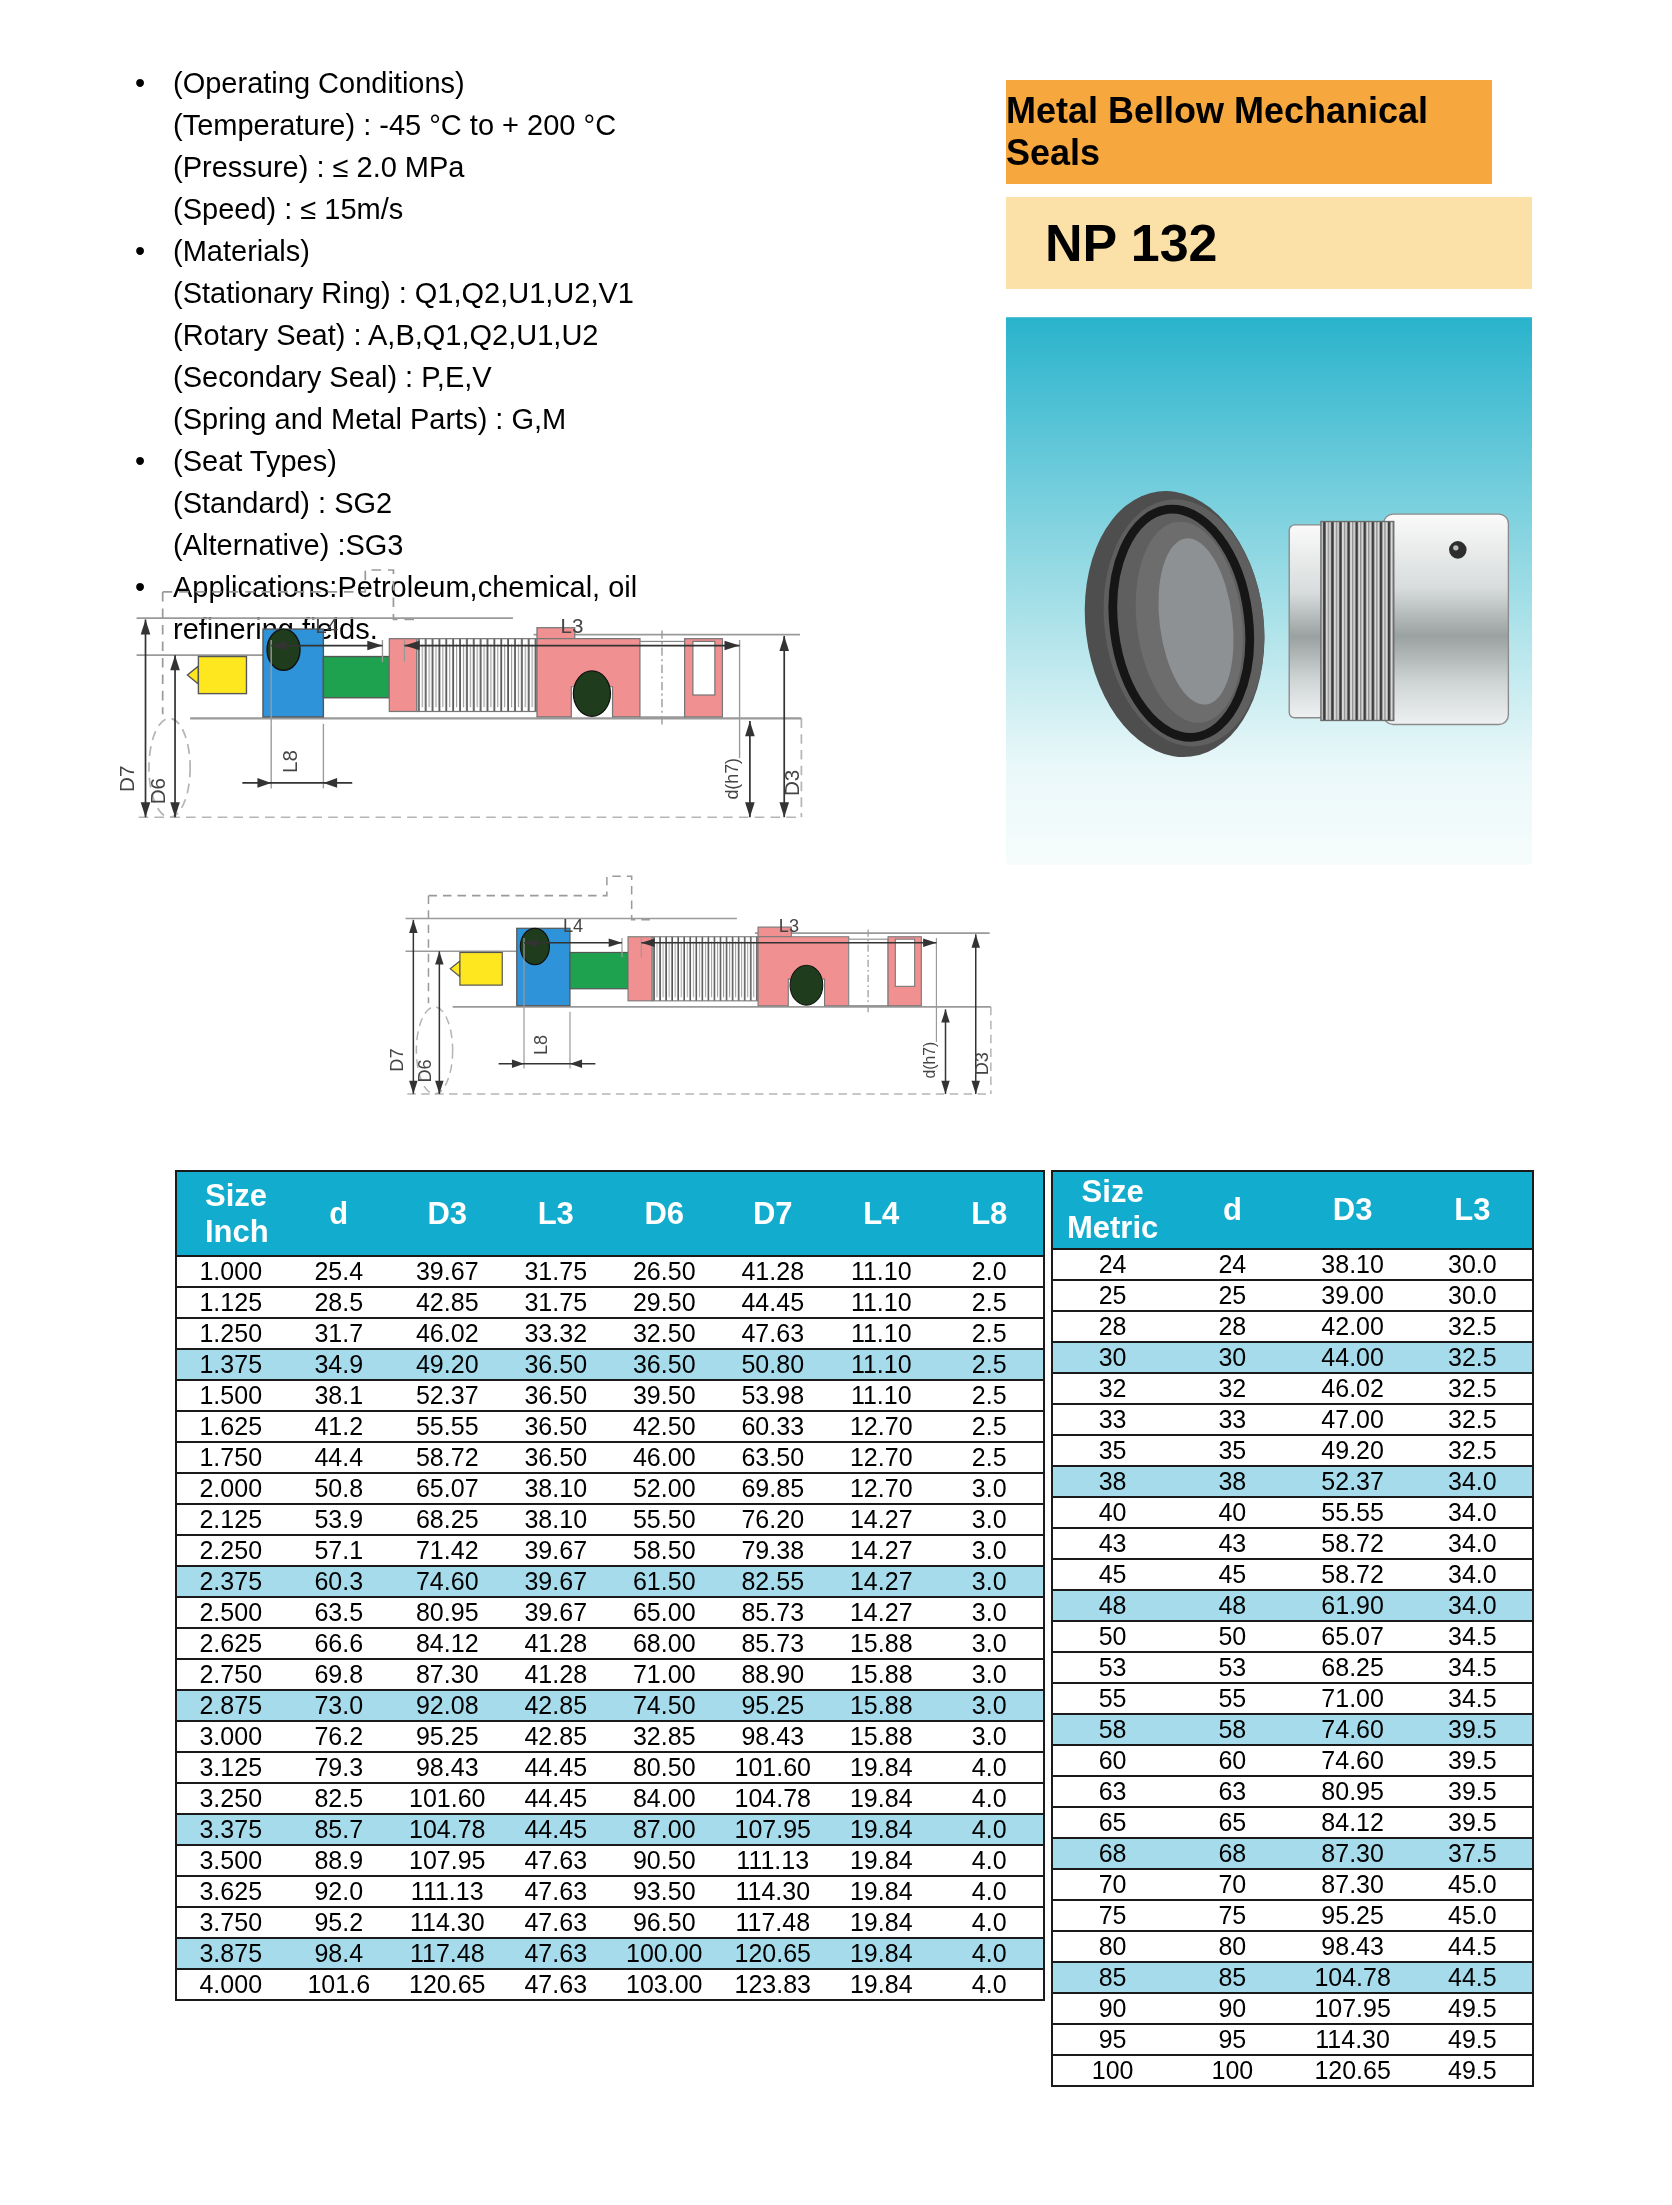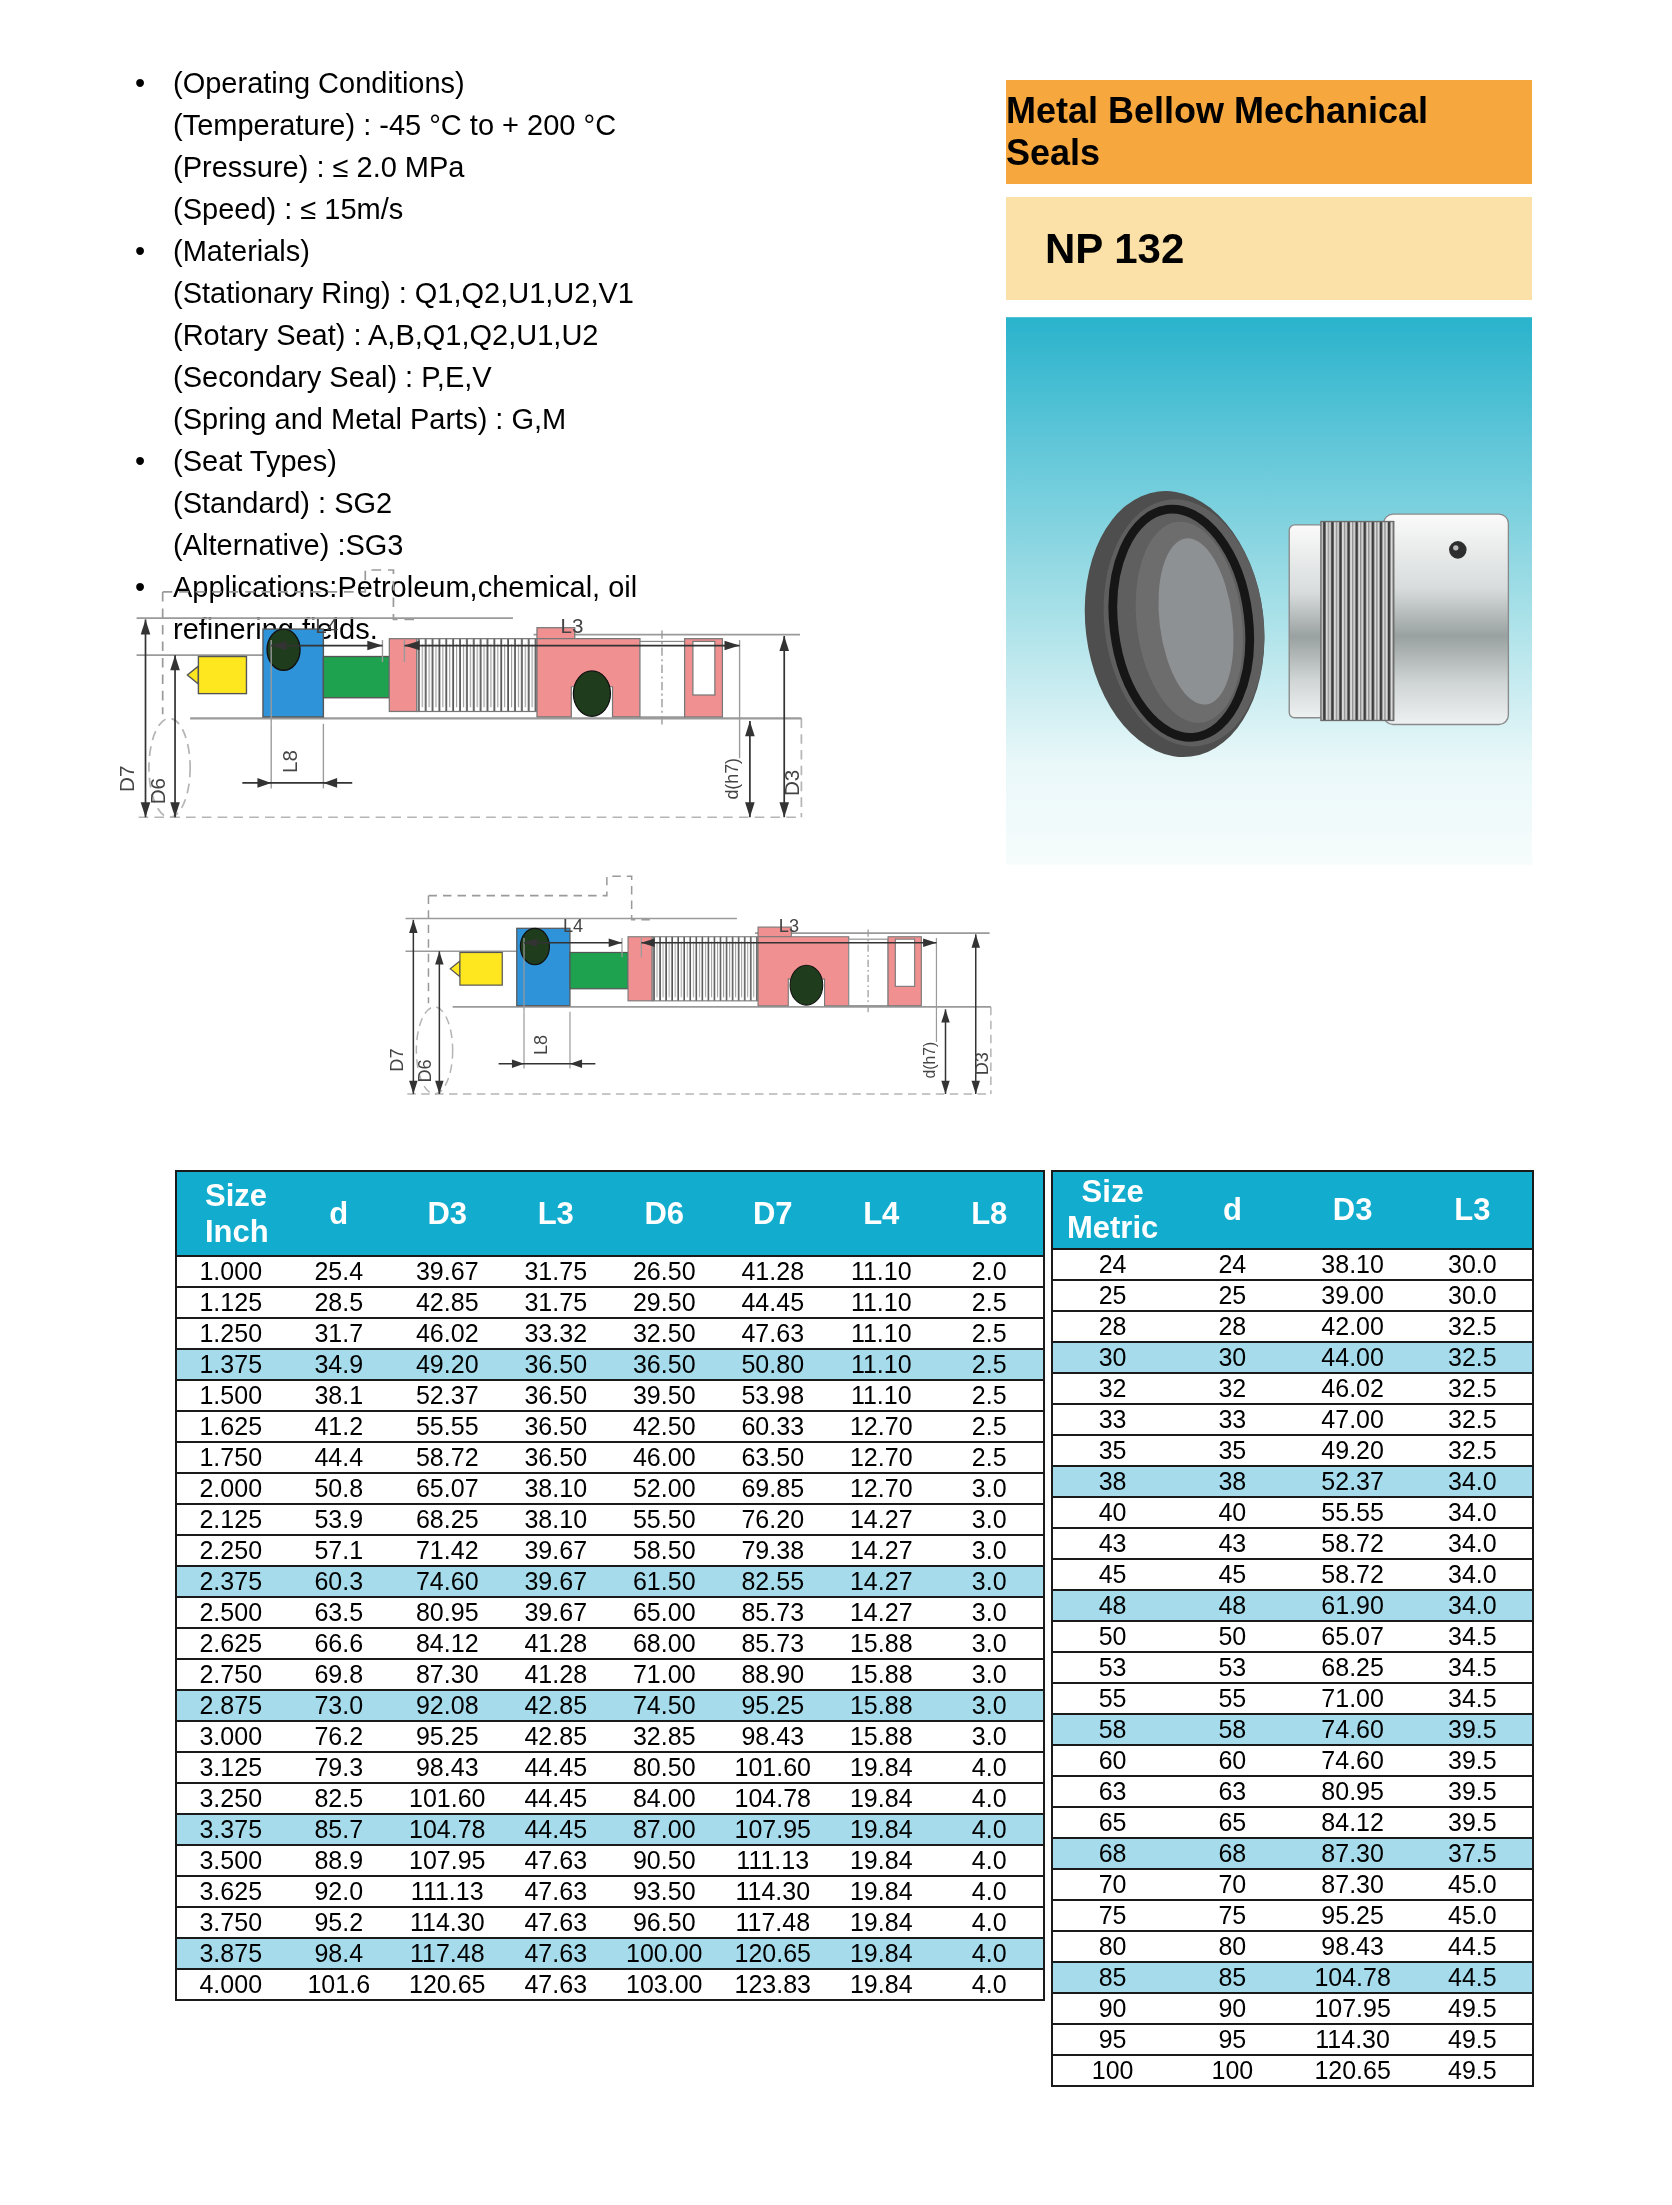--- a/index.html
+++ b/index.html
@@ -5,26 +5,26 @@
   html,body{margin:0;padding:0;background:#888;}
   #page{position:relative;width:1672px;height:2205px;background:#fff;
         font-family:"Liberation Sans",sans-serif;color:#000;overflow:hidden;}
 
   
   .specs{position:absolute;left:135px;top:62px;width:850px;font-size:29px;line-height:42px;}
   .spec-line{display:flex;}
   .spec-line .bullet{width:38px;flex:0 0 38px;}
 
   
-  .title-box{position:absolute;left:1006px;top:80px;width:526px;height:104px;
+  .title-box{position:absolute;left:1006px;top:80px;width:486px;height:104px;
              background:var(--banner-orange,#F6A83E);display:flex;align-items:center;
              justify-content:center;font-size:36px;font-weight:bold;}
-  .model-box{position:absolute;left:1006px;top:197px;width:526px;height:103px;
+  .model-box{position:absolute;left:1006px;top:197px;width:526px;height:92px;
              background:var(--banner-cream,#FBE1A7);display:flex;align-items:center;
-             padding-left:39px;box-sizing:border-box;font-size:42px;font-weight:bold;text-align:right;}
+             padding-left:39px;box-sizing:border-box;font-size:52px;font-weight:bold;text-align:right;}
   .photo{position:absolute;left:1006px;top:317px;width:526px;height:548px;}
 
   .diagram1{position:absolute;left:94px;top:552px;width:728px;height:275px;}
   .diagram2{position:absolute;left:368px;top:844px;width:641px;height:275px;}
 
   
   table.spec-table{border-collapse:collapse;table-layout:fixed;background:#fff;
                    border:2px solid #1a1a1a;margin-top:27px;}
   .tbl-inch{position:absolute;left:175px;top:1143px;width:870px;}
   .tbl-metric{position:absolute;left:1051px;top:1143px;width:483px;}

